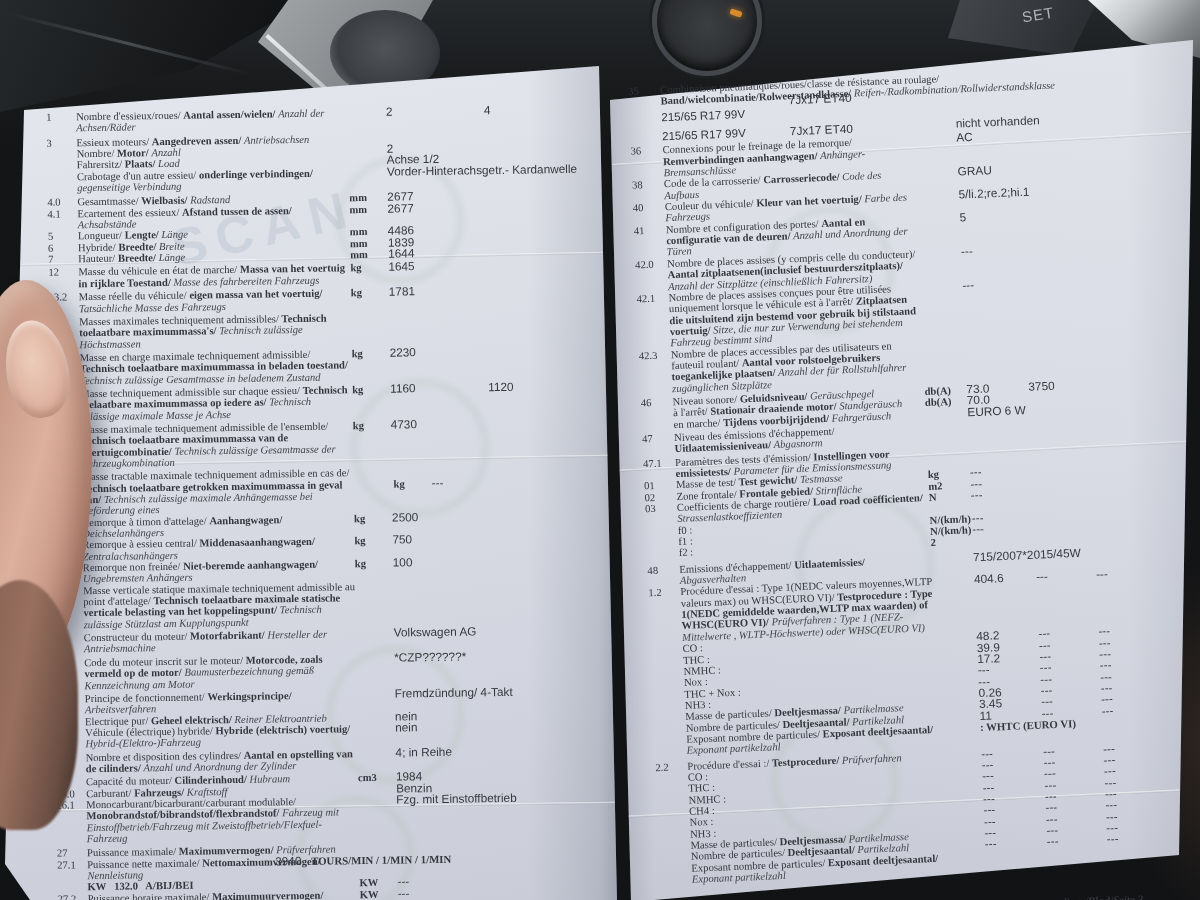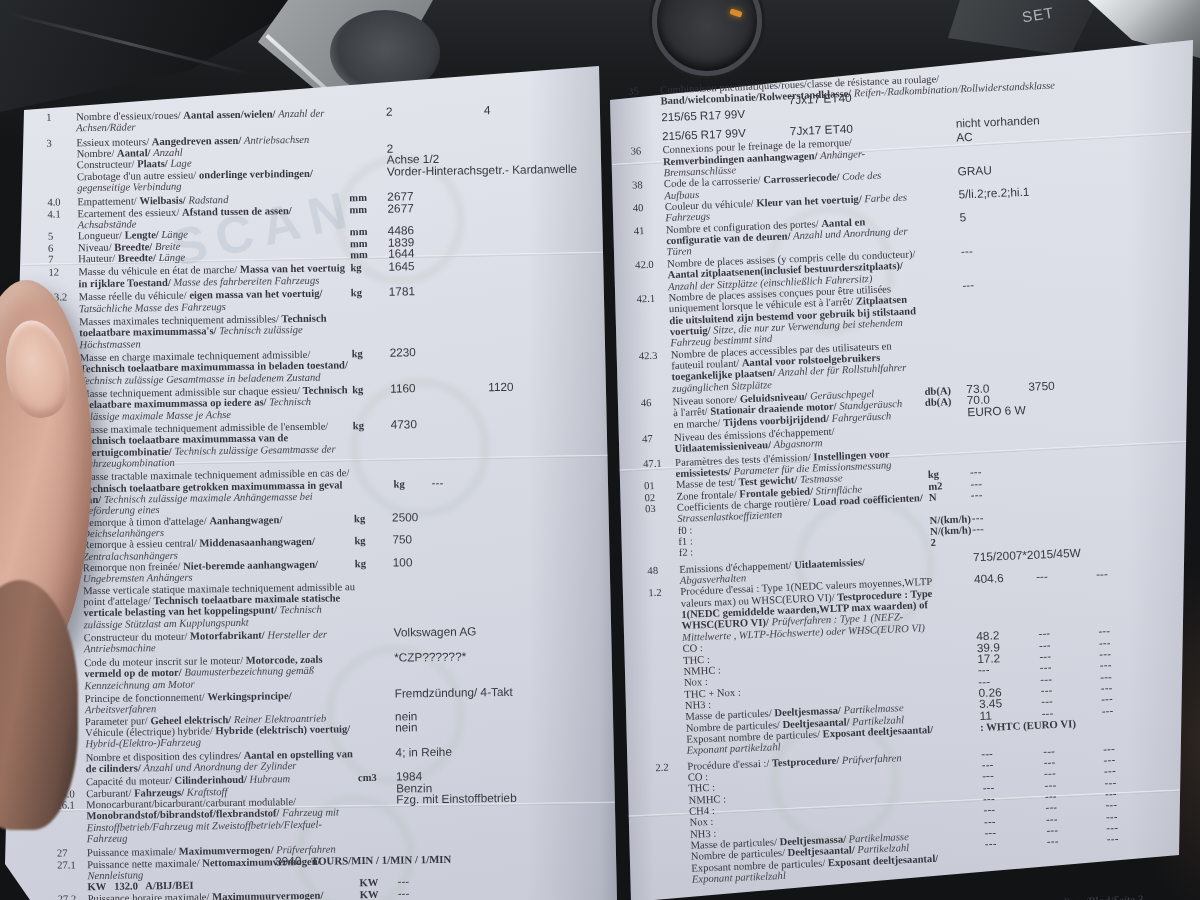--- a/index.html
+++ b/index.html
@@ -154,45 +154,45 @@
         <div class="row" style="margin-top:3px">
           <span class="c-num">3</span>
           <span class="c-lbl"><span class="fr">Essieux moteurs/</span> <span class="nl">Aangedreven assen/</span> <span class="de">Antriebsachsen</span></span>
           <span class="c-unit"></span>
           <span class="c-val"></span>
           <span class="c-val2"></span>
           <span class="c-val3"></span>
         </div>
         <div class="row">
           <span class="c-num"></span>
-          <span class="c-lbl"><span class="fr">Nombre/</span> <span class="nl">Aantal/</span> <span class="de">Anzahl</span></span>
+          <span class="c-lbl"><span class="fr">Nombre/</span> <span class="nl">Motor/</span> <span class="de">Anzahl</span></span>
           <span class="c-unit"></span>
           <span class="c-val">2</span>
           <span class="c-val2"></span>
           <span class="c-val3"></span>
         </div>
         <div class="row">
           <span class="c-num"></span>
-          <span class="c-lbl"><span class="fr">Constructeur/</span> <span class="nl">Plaats/</span> <span class="de">Lage</span></span>
+          <span class="c-lbl"><span class="fr">Fahrersitz/</span> <span class="nl">Plaats/</span> <span class="de">Load</span></span>
           <span class="c-unit"></span>
           <span class="c-val">Achse 1/2</span>
           <span class="c-val2"></span>
           <span class="c-val3"></span>
         </div>
         <div class="row">
           <span class="c-num"></span>
           <span class="c-lbl"><span class="fr">Crabotage d'un autre essieu/</span> <span class="nl">onderlinge verbindingen/</span> <span class="de">gegenseitige Verbindung</span></span>
           <span class="c-unit"></span>
           <span class="c-val">Vorder-Hinterachsgetr.- Kardanwelle</span>
           <span class="c-val2"></span>
           <span class="c-val3"></span>
         </div>
         <div class="row" style="margin-top:3px">
           <span class="c-num">4.0</span>
-          <span class="c-lbl"><span class="fr">Empattement/</span> <span class="nl">Wielbasis/</span> <span class="de">Radstand</span></span>
+          <span class="c-lbl"><span class="fr">Gesamtmasse/</span> <span class="nl">Wielbasis/</span> <span class="de">Radstand</span></span>
           <span class="c-unit">mm</span>
           <span class="c-val">2677</span>
           <span class="c-val2"></span>
           <span class="c-val3"></span>
         </div>
         <div class="row">
           <span class="c-num">4.1</span>
           <span class="c-lbl"><span class="fr">Ecartement des essieux/</span> <span class="nl">Afstand tussen de assen/</span> <span class="de">Achsabstände</span></span>
           <span class="c-unit">mm</span>
           <span class="c-val">2677</span>
@@ -202,21 +202,21 @@
         <div class="row">
           <span class="c-num">5</span>
           <span class="c-lbl"><span class="fr">Longueur/</span> <span class="nl">Lengte/</span> <span class="de">Länge</span></span>
           <span class="c-unit">mm</span>
           <span class="c-val">4486</span>
           <span class="c-val2"></span>
           <span class="c-val3"></span>
         </div>
         <div class="row">
           <span class="c-num">6</span>
-          <span class="c-lbl"><span class="fr">Niveau/</span> <span class="nl">Breedte/</span> <span class="de">Breite</span></span>
+          <span class="c-lbl"><span class="fr">Hybride/</span> <span class="nl">Breedte/</span> <span class="de">Breite</span></span>
           <span class="c-unit">mm</span>
           <span class="c-val">1839</span>
           <span class="c-val2"></span>
           <span class="c-val3"></span>
         </div>
         <div class="row">
           <span class="c-num">7</span>
           <span class="c-lbl"><span class="fr">Hauteur/</span> <span class="nl">Breedte/</span> <span class="de">Länge</span></span>
           <span class="c-unit">mm</span>
           <span class="c-val">1644</span>
@@ -332,21 +332,21 @@
         <div class="row" style="margin-top:2px">
           <span class="c-num">22</span>
           <span class="c-lbl"><span class="fr">Principe de fonctionnement/</span> <span class="nl">Werkingsprincipe/</span> <span class="de">Arbeitsverfahren</span></span>
           <span class="c-unit"></span>
           <span class="c-val">Fremdzündung/ 4-Takt</span>
           <span class="c-val2"></span>
           <span class="c-val3"></span>
         </div>
         <div class="row">
           <span class="c-num">23.0</span>
-          <span class="c-lbl"><span class="fr">Parameter pur/</span> <span class="nl">Geheel elektrisch/</span> <span class="de">Reiner Elektroantrieb</span></span>
+          <span class="c-lbl"><span class="fr">Electrique pur/</span> <span class="nl">Geheel elektrisch/</span> <span class="de">Reiner Elektroantrieb</span></span>
           <span class="c-unit"></span>
           <span class="c-val">nein</span>
           <span class="c-val2"></span>
           <span class="c-val3"></span>
         </div>
         <div class="row">
           <span class="c-num">23.1</span>
           <span class="c-lbl"><span class="fr">Véhicule (électrique) hybride/</span> <span class="nl">Hybride (elektrisch) voertuig/</span> <span class="de">Hybrid-(Elektro-)Fahrzeug</span></span>
           <span class="c-unit"></span>
           <span class="c-val">nein</span>

